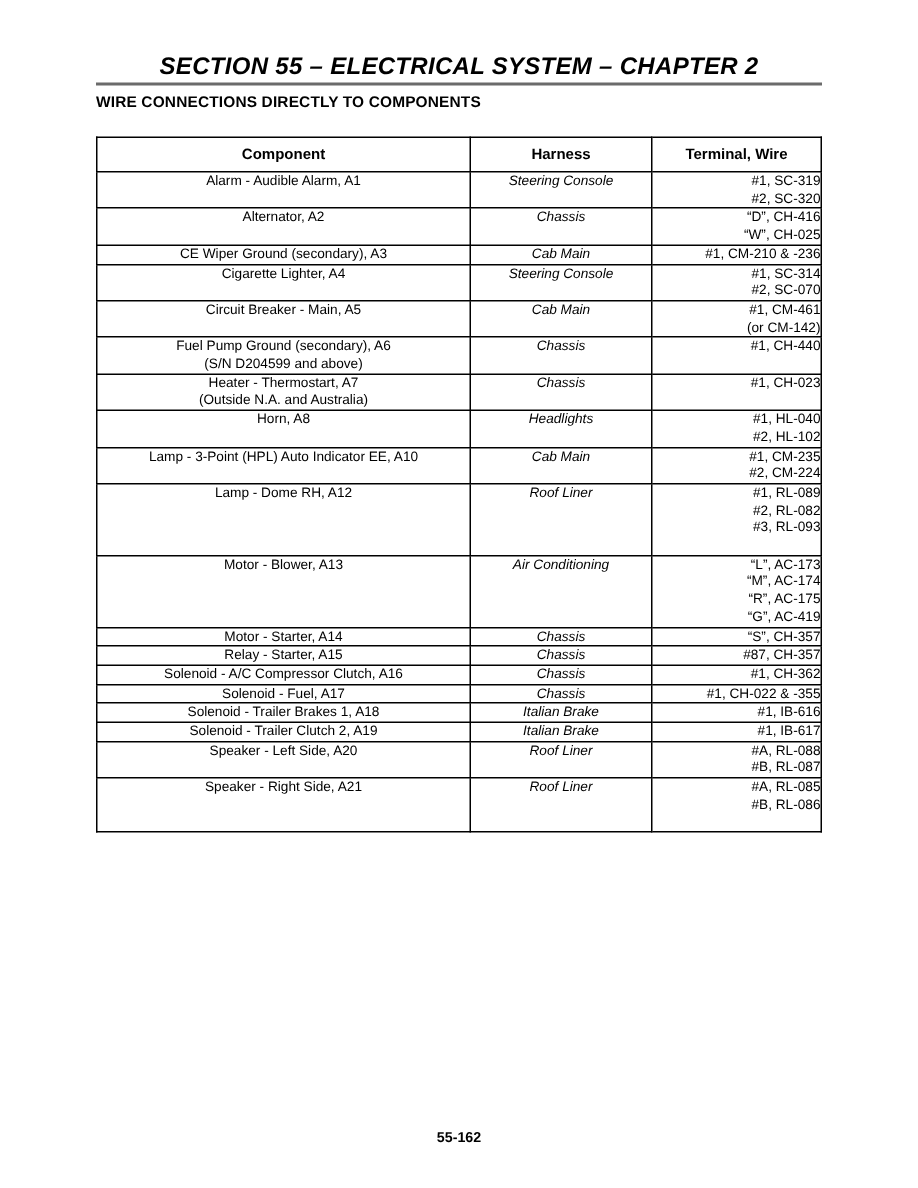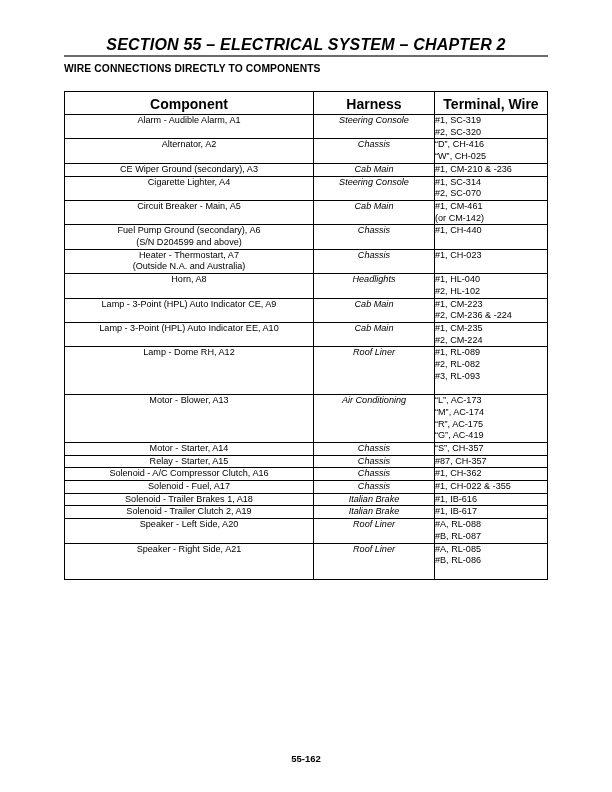--- a/index.html
+++ b/index.html
@@ -73,39 +73,39 @@
 
   .wire-table td, .wire-table th {
     border: 1px solid #000000;
     padding: 0;
     vertical-align: top;
   }
 
   .wire-table thead th {
     text-align: center;
     font-weight: bold;
-    font-size: 14px;
+    font-size: 10px;
     height: 17px;
     padding: 3px 0 2px 0;
     vertical-align: middle;
   }
 
   .cell-component {
     text-align: center;
     padding: 3px 0 3px 7px;
     line-height: 11.7px;
   }
   .cell-harness {
     text-align: center;
     padding: 3px 0 3px 0;
     line-height: 11.7px;
     font-style: italic;
   }
   .cell-terminal {
-    text-align: left;
+    text-align: right;
     padding: 3px 0 3px 0;
     line-height: 11.7px;
   }
   .line { display: block; white-space: nowrap; }
 
   
   .pad { display: block; height: 11.7px; }
 
   
   .page-number {
@@ -239,33 +239,20 @@
           <td class="cell-harness">
             <span class="line">Headlights</span>
           </td>
           <td class="cell-terminal">
             <span class="line">#1, HL-040</span>
             <span class="line">#2, HL-102</span>
           </td>
         </tr>
         <tr>
           <td class="cell-component">
-            <span class="line">Lamp - 3-Point (HPL) Auto Indicator CE, A9</span>
-            <span class="pad"></span>
-          </td>
-          <td class="cell-harness">
-            <span class="line">Cab Main</span>
-          </td>
-          <td class="cell-terminal">
-            <span class="line">#1, CM-223</span>
-            <span class="line">#2, CM-236 &amp; -224</span>
-          </td>
-        </tr>
-        <tr>
-          <td class="cell-component">
             <span class="line">Lamp - 3-Point (HPL) Auto Indicator EE, A10</span>
             <span class="pad"></span>
           </td>
           <td class="cell-harness">
             <span class="line">Cab Main</span>
           </td>
           <td class="cell-terminal">
             <span class="line">#1, CM-235</span>
             <span class="line">#2, CM-224</span>
           </td>

